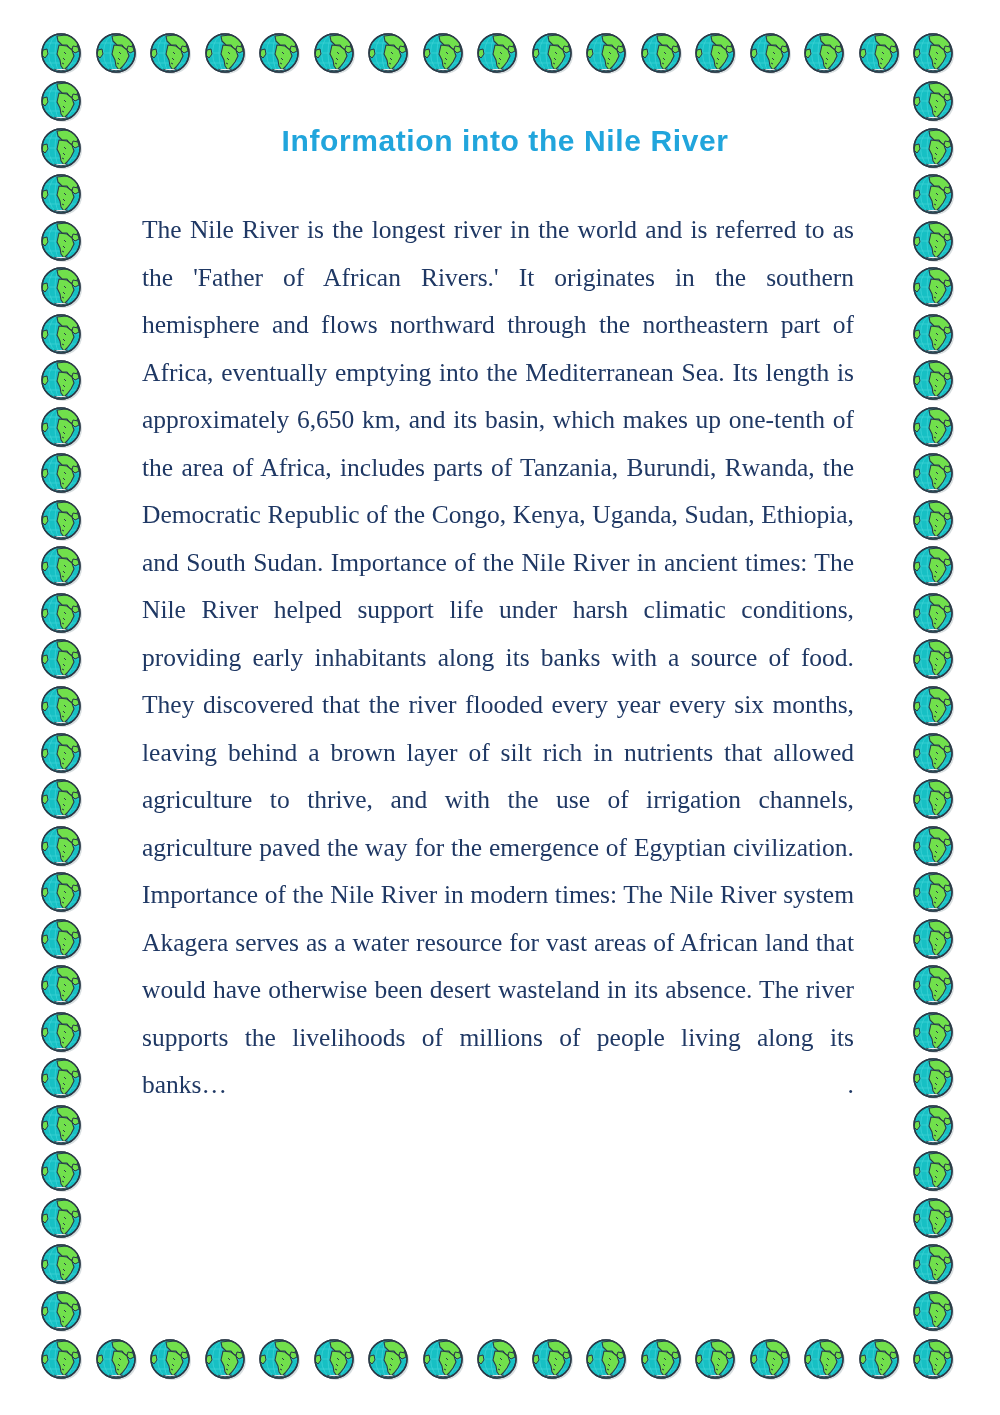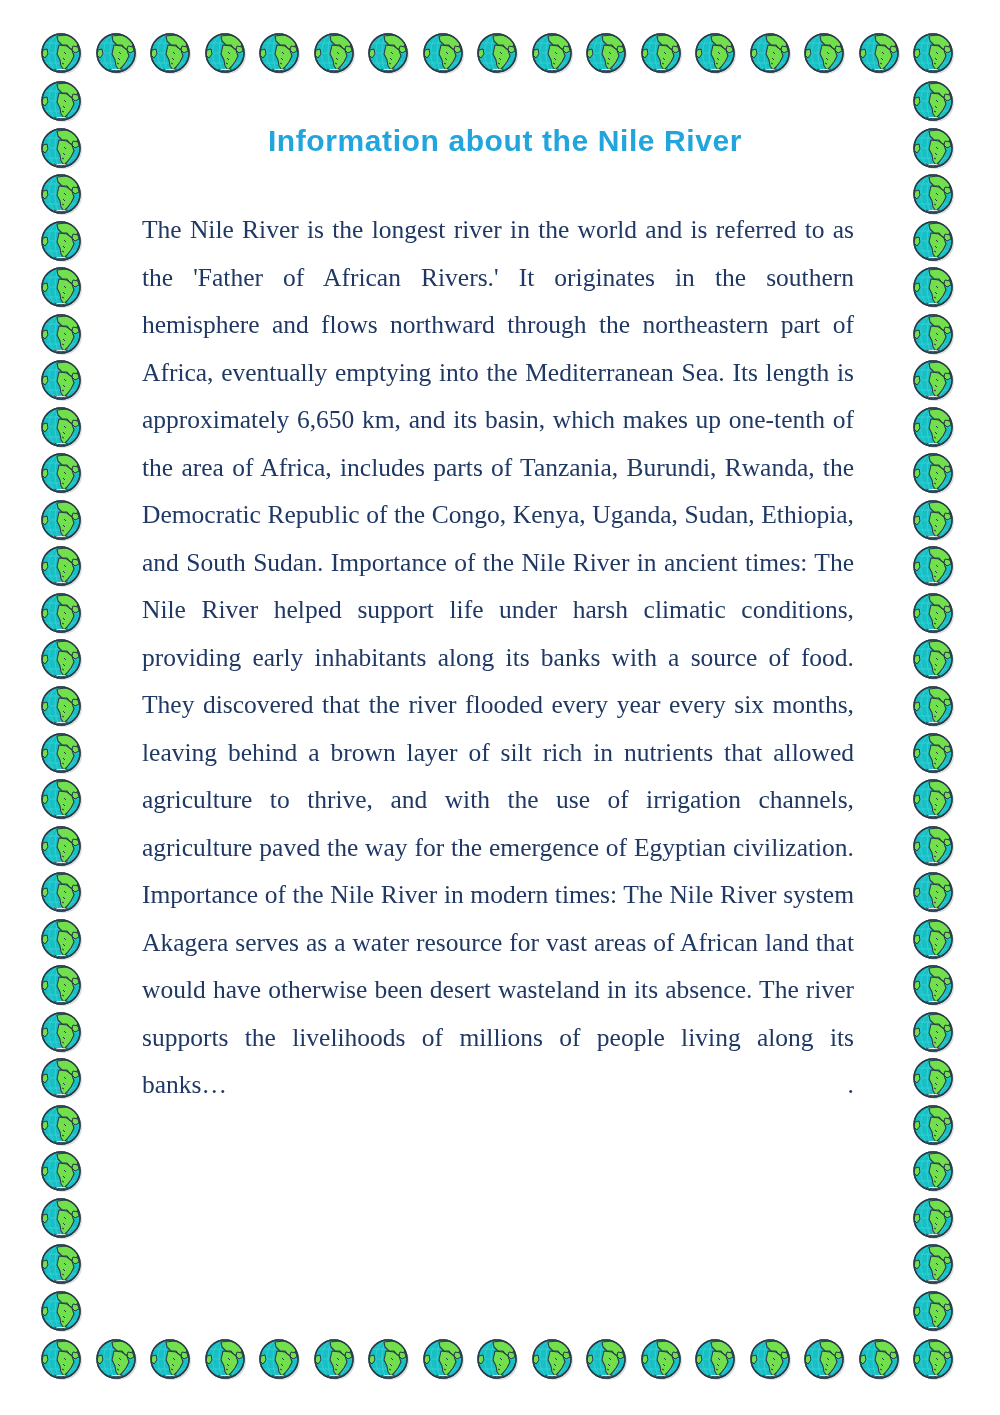--- a/index.html
+++ b/index.html
@@ -2891,18 +2891,18 @@
             <path d="M23 26 L25 28" stroke="#2B3A47" stroke-width="1" fill="none"></path>
             <path d="M22 31 L24 32" stroke="#2B3A47" stroke-width="1" fill="none"></path>
           </g>
           <circle cx="21" cy="21" r="19" fill="none" stroke="#2B3A47" stroke-width="1.4"></circle>
           <path d="M14 37 A10 6 0 0 0 28 37" fill="#e9eef0" stroke="#2B3A47" stroke-width="0.9"></path>
         </svg>
       </div>
     </div>
 
   <div id="content">
-    <h1 id="doc-title">Information about the Nile River</h1>
+    <h1 id="doc-title">Information into the Nile River</h1>
 
     <p id="body-text">The Nile River is the longest river in the world and is referred to as the 'Father of African Rivers.' It originates in the southern hemisphere and flows northward through the northeastern part of Africa, eventually emptying into the Mediterranean Sea. Its length is approximately 6,650 km, and its basin, which makes up one-tenth of the area of Africa, includes parts of Tanzania, Burundi, Rwanda, the Democratic Republic of the Congo, Kenya, Uganda, Sudan, Ethiopia, and South Sudan. Importance of the Nile River in ancient times: The Nile River helped support life under harsh climatic conditions, providing early inhabitants along its banks with a source of food. They discovered that the river flooded every year every six months, leaving behind a brown layer of silt rich in nutrients that allowed agriculture to thrive, and with the use of irrigation channels, agriculture paved the way for the emergence of Egyptian civilization. Importance of the Nile River in modern times: The Nile River system Akagera serves as a water resource for vast areas of African land that would have otherwise been desert wasteland in its absence. The river supports the livelihoods of millions of people living along its banks… .</p>
   </div>
 
 </div>
 
 </body></html>

